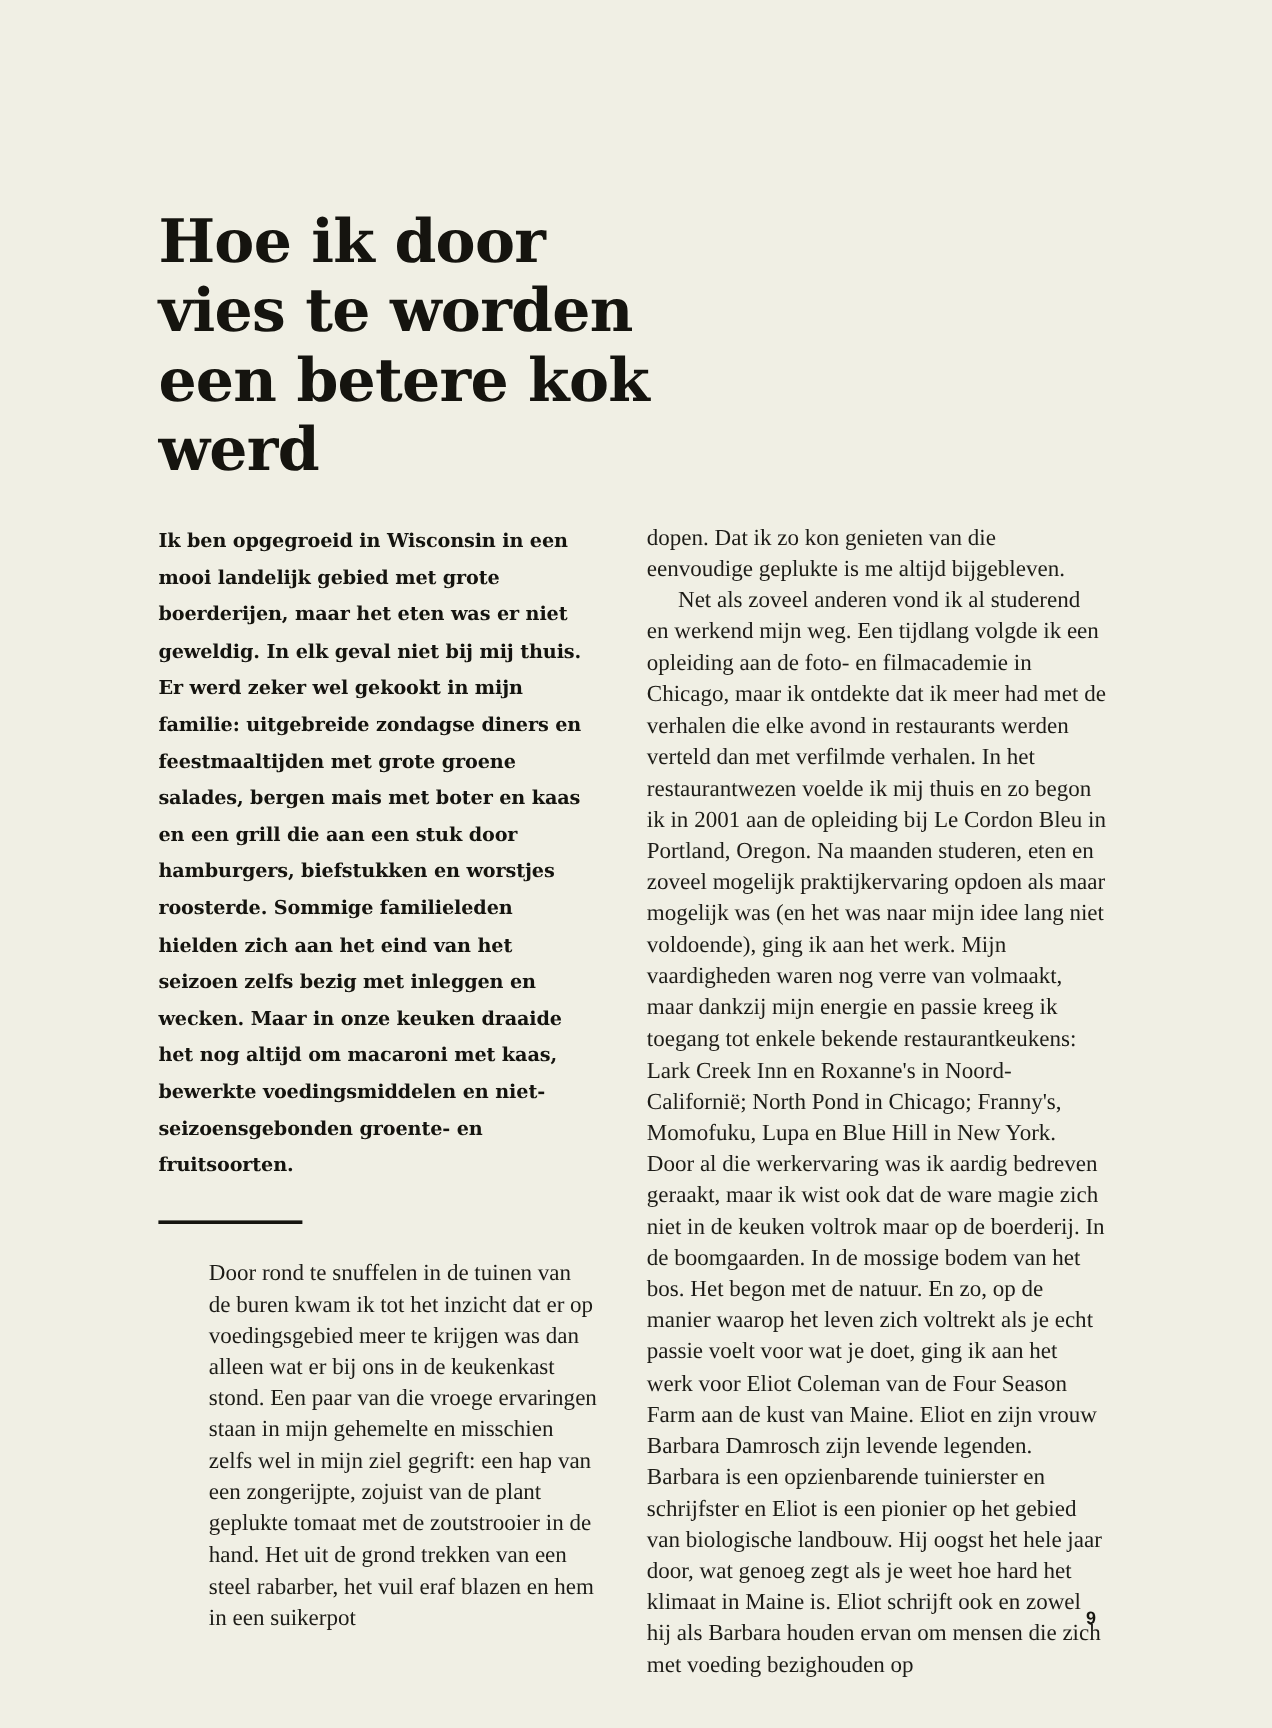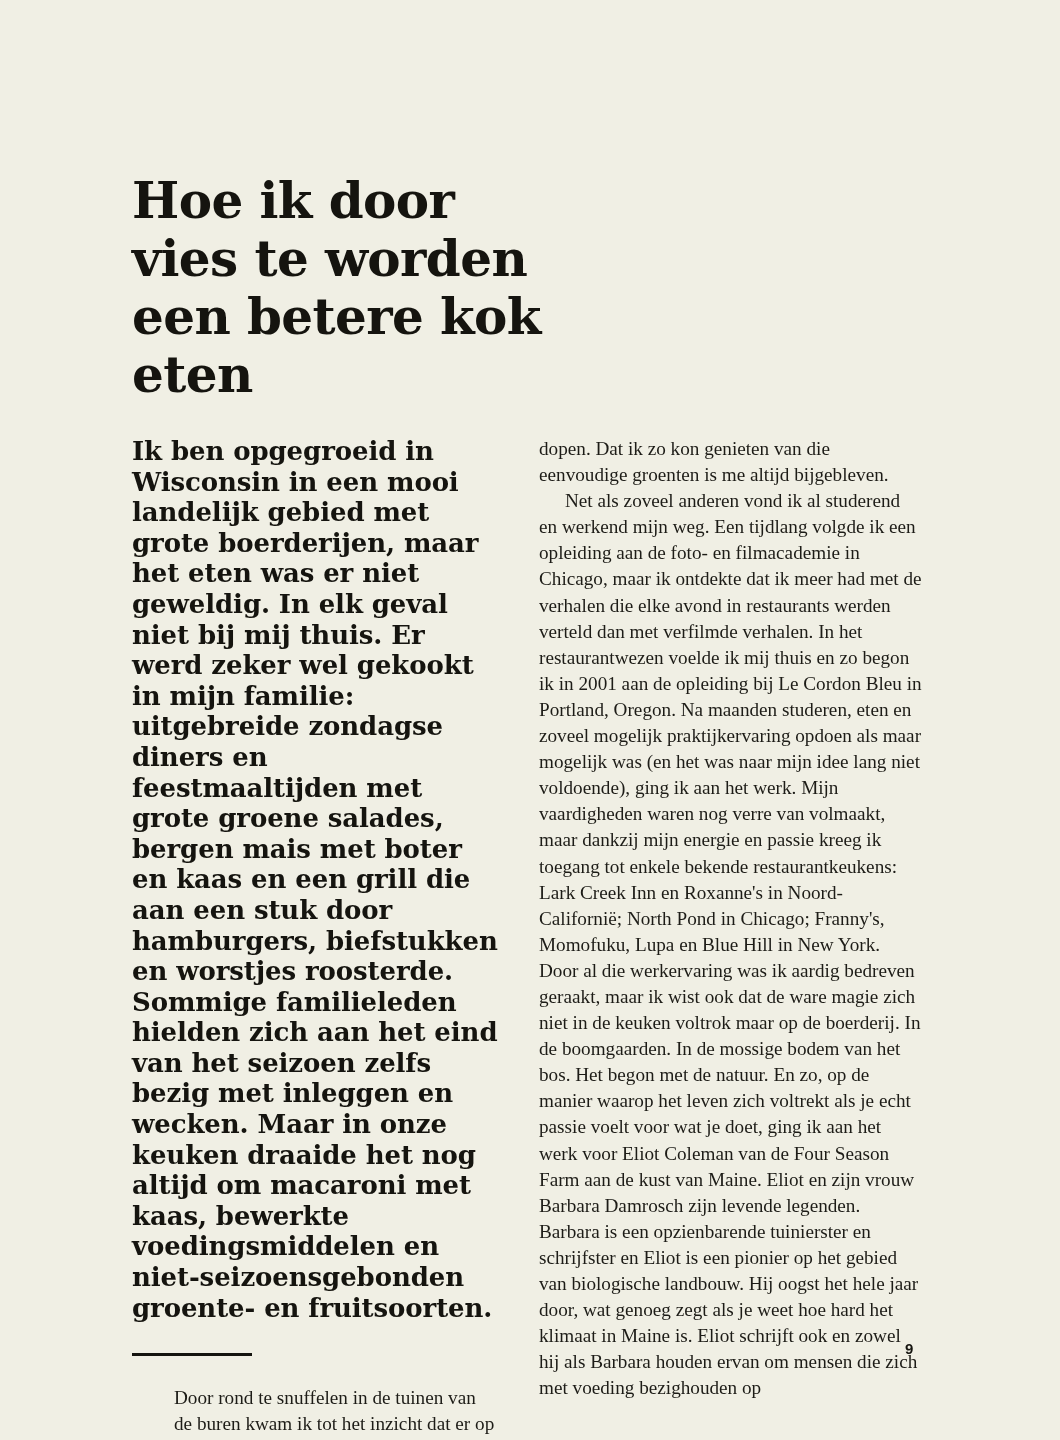--- a/index.html
+++ b/index.html
@@ -47,21 +47,21 @@
     position: absolute;
     left: 539px;
     top: 436px;
     width: 384px;
   }
 
   
   .lead {
     font-family: "DejaVu Serif", "Liberation Serif", serif;
     font-weight: 700;
-    font-size: 26px;
+    font-size: 16px;
     line-height: 30.6px;
     letter-spacing: -0.1px;
     margin: 0;
     color: #15140f;
     text-align: left;
   }
 
   
   .rule {
     width: 120px;
@@ -101,31 +101,31 @@
     font-size: 15px;
     line-height: 1;
     color: #15140f;
   }
 </style>
 </head>
 <body>
 
 <div class="page">
 
-  <h1 class="title">Hoe ik door vies te worden een betere kok eten</h1>
+  <h1 class="title">Hoe ik door vies te worden een betere kok werd</h1>
 
   <div class="col-left">
     <p class="lead">Ik ben opgegroeid in Wisconsin in een mooi landelijk gebied met grote boerderijen, maar het eten was er niet geweldig. In elk geval niet bij mij thuis. Er werd zeker wel gekookt in mijn familie: uitgebreide zondagse diners en feestmaaltijden met grote groene salades, bergen mais met boter en kaas en een grill die aan een stuk door hamburgers, biefstukken en worstjes roosterde. Sommige familieleden hielden zich aan het eind van het seizoen zelfs bezig met inleggen en wecken. Maar in onze keuken draaide het nog altijd om macaroni met kaas, bewerkte voedingsmiddelen en niet-seizoensgebonden groente- en fruitsoorten.</p>
 
     <hr class="rule">
 
     <p class="body-text after-rule">Door rond te snuffelen in de tuinen van de buren kwam ik tot het inzicht dat er op voedingsgebied meer te krijgen was dan alleen wat er bij ons in de keukenkast stond. Een paar van die vroege ervaringen staan in mijn gehemelte en misschien zelfs wel in mijn ziel gegrift: een hap van een zongerijpte, zojuist van de plant geplukte tomaat met de zoutstrooier in de hand. Het uit de grond trekken van een steel rabarber, het vuil eraf blazen en hem in een suikerpot</p>
   </div>
 
   <div class="col-right">
-    <p class="body-text">dopen. Dat ik zo kon genieten van die eenvoudige groenten is me altijd bijgebleven.</p>
+    <p class="body-text">dopen. Dat ik zo kon genieten van die eenvoudige geplukte is me altijd bijgebleven.</p>
 
     <p class="body-text indented">Net als zoveel anderen vond ik al studerend en werkend mijn weg. Een tijdlang volgde ik een opleiding aan de foto- en filmacademie in Chicago, maar ik ontdekte dat ik meer had met de verhalen die elke avond in restaurants werden verteld dan met verfilmde verhalen. In het restaurantwezen voelde ik mij thuis en zo begon ik in 2001 aan de opleiding bij Le Cordon Bleu in Portland, Oregon. Na maanden studeren, eten en zoveel mogelijk praktijkervaring opdoen als maar mogelijk was (en het was naar mijn idee lang niet voldoende), ging ik aan het werk. Mijn vaardigheden waren nog verre van volmaakt, maar dankzij mijn energie en passie kreeg ik toegang tot enkele bekende restaurantkeukens: Lark Creek Inn en Roxanne's in Noord-Californië; North Pond in Chicago; Franny's, Momofuku, Lupa en Blue Hill in New York. Door al die werkervaring was ik aardig bedreven geraakt, maar ik wist ook dat de ware magie zich niet in de keuken voltrok maar op de boerderij. In de boomgaarden. In de mossige bodem van het bos. Het begon met de natuur. En zo, op de manier waarop het leven zich voltrekt als je echt passie voelt voor wat je doet, ging ik aan het werk voor Eliot Coleman van de Four Season Farm aan de kust van Maine. Eliot en zijn vrouw Barbara Damrosch zijn levende legenden. Barbara is een opzienbarende tuinierster en schrijfster en Eliot is een pionier op het gebied van biologische landbouw. Hij oogst het hele jaar door, wat genoeg zegt als je weet hoe hard het klimaat in Maine is. Eliot schrijft ook en zowel hij als Barbara houden ervan om mensen die zich met voeding bezighouden op</p>
   </div>
 
   <div class="folio">9</div>
 
 </div>
 
 </body></html>

